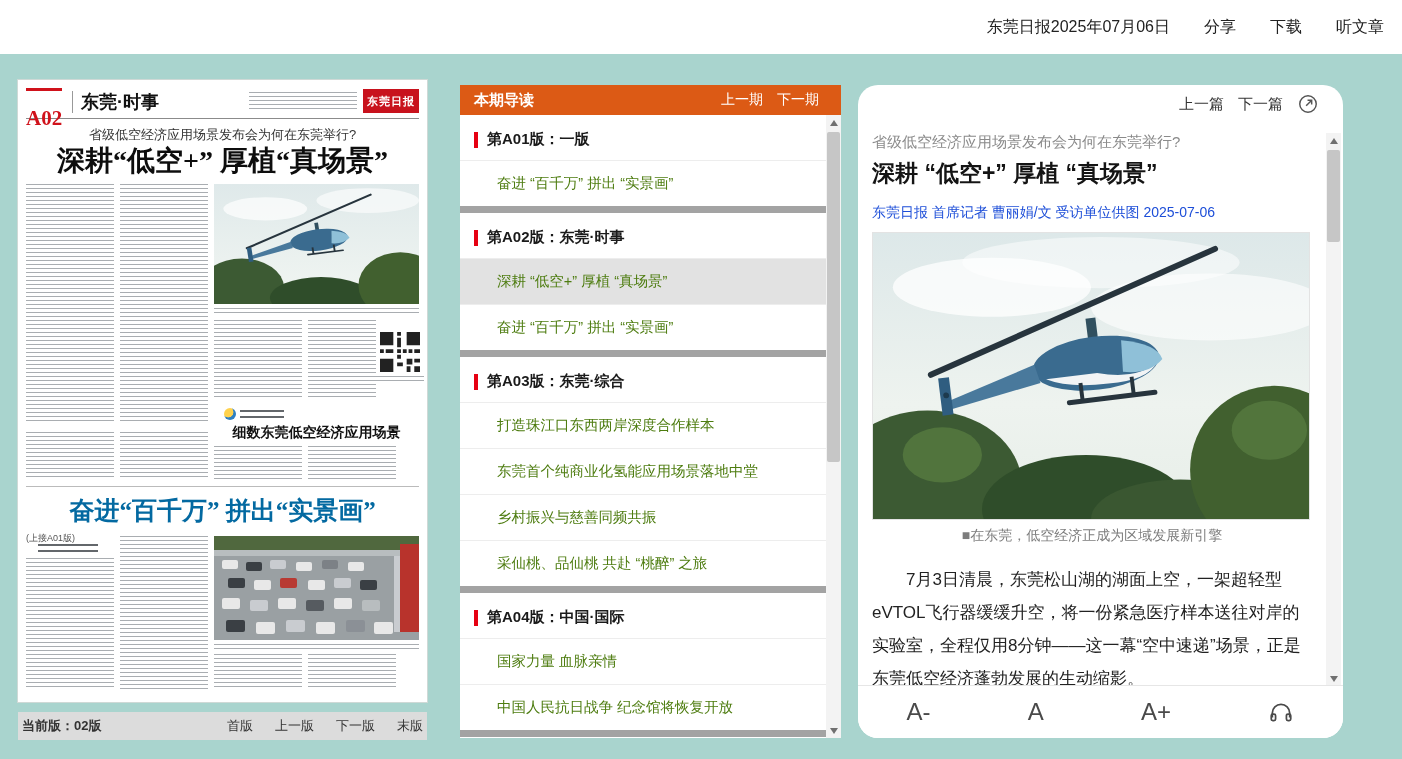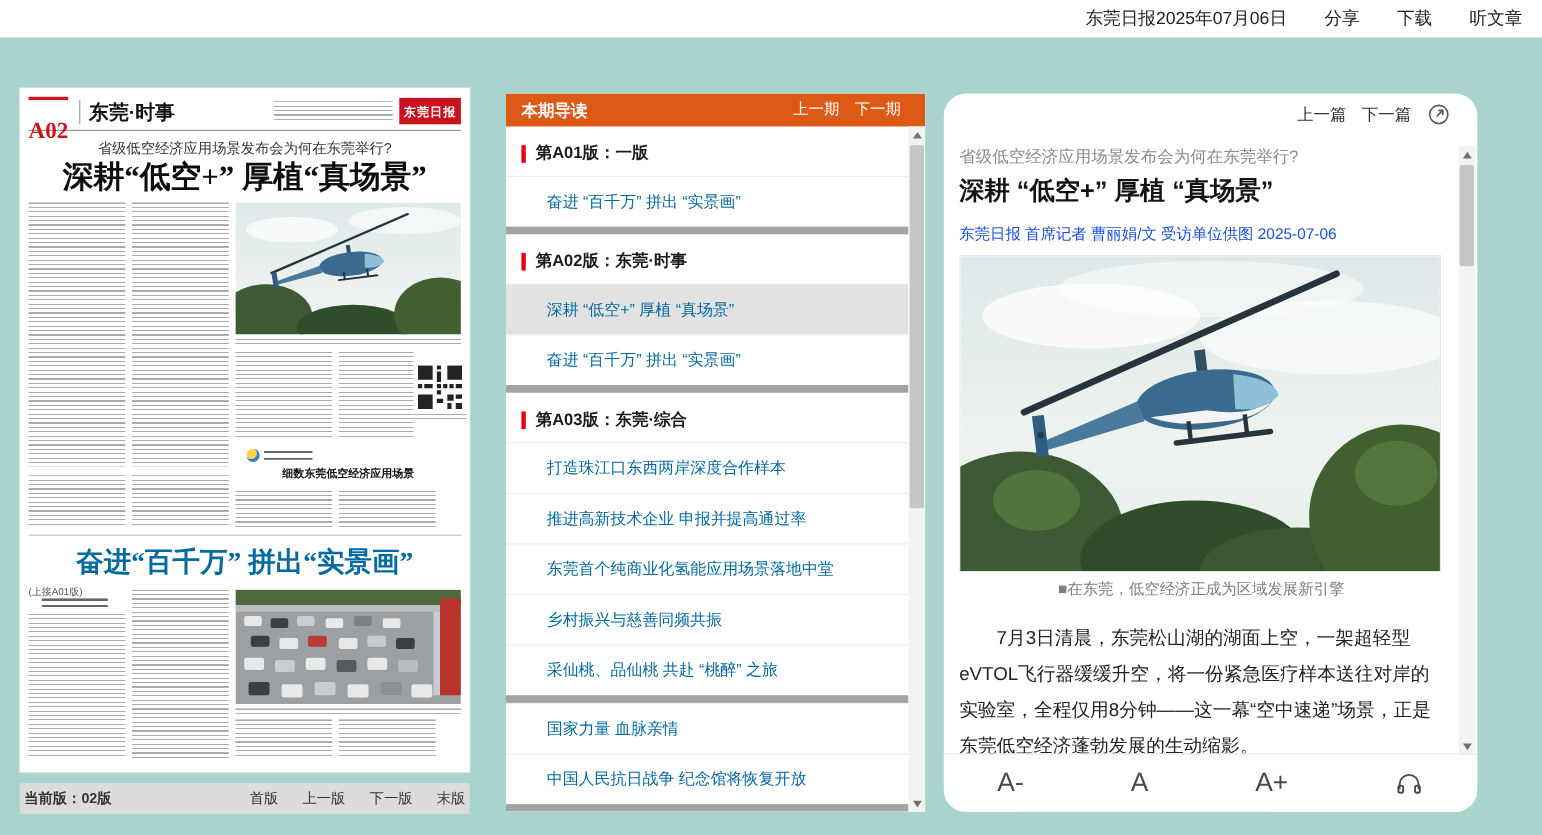--- a/index.html
+++ b/index.html
@@ -1,18 +1,18 @@
 <!DOCTYPE html>
 <html><head>
 <meta charset="utf-8">
 <style>
   html,body{margin:0;padding:0;width:1402px;height:759px;overflow:hidden;
     font-family:"Liberation Sans",sans-serif;background:#a9d4ce;}
   
-  .topbar{position:absolute;left:0;top:0;width:1402px;height:34px;background:#ffffff;
+  .topbar{position:absolute;left:0;top:0;width:1402px;height:54px;background:#ffffff;
     display:flex;align-items:center;justify-content:flex-end;gap:34px;padding-right:18px;box-sizing:border-box;}
   .topbar .t-title{font-size:16px;color:#222;}
   .topbar a{font-size:16px;color:#222;text-decoration:none;cursor:pointer;}
   
   .panel{position:absolute;background:#fff;}
   
   #page{left:18px;top:80px;width:409px;height:622px;box-shadow:0 0 0 1px #cfd9d6;overflow:hidden;}
   .np{background:repeating-linear-gradient(180deg,#a9adb1 0 1px,transparent 1px 4px);position:absolute;}
   .nph{background:repeating-linear-gradient(180deg,#63676b 0 2px,transparent 2px 6px);position:absolute;}
   .pg-head{position:absolute;left:8px;top:8px;right:8px;height:30px;border-bottom:1px solid #8b8b8b;}
@@ -23,21 +23,21 @@
   .mast-lines{position:absolute;right:62px;top:4px;width:108px;height:18px;}
   .mast-logo{position:absolute;right:0;top:1px;width:56px;height:24px;background:#c8121d;color:#fff;
       font-size:11px;font-weight:bold;display:flex;align-items:center;justify-content:center;
       font-family:"Liberation Serif",serif;letter-spacing:1px;}
   .pg-kicker{position:absolute;left:0;right:0;top:46px;text-align:center;font-size:13px;color:#333;}
   .pg-headline{position:absolute;left:0;right:0;top:62px;text-align:center;
       font-family:"Liberation Serif",serif;font-weight:bold;font-size:28px;color:#0d0d0d;}
   .pg-headline2{position:absolute;left:0;right:0;top:414px;text-align:center;
       font-family:"Liberation Serif",serif;font-weight:bold;font-size:25px;color:#0369a1;}
   .feature-head{position:absolute;left:196px;width:205px;top:344px;text-align:center;
-      font-weight:bold;font-size:10px;color:#111;font-family:Liberation Mono, monospace;}
+      font-weight:bold;font-size:14px;color:#111;font-family:Liberation Mono, monospace;}
   .feature-logo{position:absolute;left:206px;top:328px;width:12px;height:12px;border-radius:50%;
       background:radial-gradient(circle at 35% 35%,#ffd24d 0 45%,#2e7fc2 50% 100%);}
   .cont-note{position:absolute;left:8px;top:452px;font-size:9px;color:#555;}
   .rule{position:absolute;left:8px;right:8px;height:1px;background:#bbb;}
   .photo{position:absolute;overflow:hidden;}
   .cap-line{position:absolute;height:5px;}
   .pagebar{left:18px;top:712px;width:409px;height:28px;background:#dcdcdc;position:absolute;
       display:flex;align-items:center;font-size:13px;color:#333;box-sizing:border-box;padding:0 4px;}
   .pagebar .cur{font-weight:bold;}
   .pagebar .links{margin-left:auto;display:flex;gap:10px;}
@@ -47,21 +47,21 @@
   .toc-header{height:30px;background:#dc5a15;color:#fff;display:flex;align-items:center;
       padding:0 14px;box-sizing:border-box;}
   .toc-header .tt{font-size:15px;font-weight:bold;}
   .toc-header .nav{margin-left:auto;display:flex;gap:14px;padding-right:8px;}
   .toc-header a{color:#fff;font-size:14px;text-decoration:none;cursor:pointer;}
   .toc-body{position:absolute;top:30px;left:0;right:15px;bottom:0;overflow:hidden;}
   .toc-section{border-bottom:7px solid #a3a3a3;}
   .toc-label{display:flex;align-items:center;gap:9px;padding:15px 0 11px 14px;
       font-size:15px;font-weight:bold;color:#1a1a1a;}
   .toc-label .bar{width:4px;height:16px;background:#e60012;}
-  .toc-item{padding:13px 10px 13px 37px;font-size:14.5px;color:#0369a1;border-top:1px solid #ededed;cursor:pointer;}
+  .toc-item{padding:13px 10px 13px 37px;font-size:14.5px;color:#4d7c0f;border-top:1px solid #ededed;cursor:pointer;}
   .toc-item.active{background:#e2e2e2;}
   
   .sb{position:absolute;width:15px;background:#f3f3f3;}
   .sb .up,.sb .dn{position:absolute;left:0;width:15px;height:15px;display:flex;align-items:center;justify-content:center;cursor:pointer;}
   .sb .up{top:0;} .sb .dn{bottom:0;}
   .tri-up{width:0;height:0;border-left:4px solid transparent;border-right:4px solid transparent;border-bottom:6px solid #707070;}
   .tri-dn{width:0;height:0;border-left:4px solid transparent;border-right:4px solid transparent;border-top:6px solid #707070;}
   .sb .thumb{position:absolute;left:1px;width:13px;background:#c6c6c6;border-radius:2px;cursor:pointer;}
   
   #article{left:858px;top:85px;width:485px;height:653px;overflow:hidden;border-radius:20px;}
@@ -233,26 +233,29 @@
       </div>
       <div class="toc-item active">深耕 “低空+” 厚植 “真场景”</div>
       <div class="toc-item">奋进 “百千万” 拼出 “实景画”</div>
     </div>
     <div class="toc-section">
       <div class="toc-label">
         <span class="bar"></span>
         <span>第A03版：东莞·综合</span>
       </div>
       <div class="toc-item">打造珠江口东西两岸深度合作样本</div>
-      <div class="toc-item">推进高新技术企业 申报并提高通过率</div>
       <div class="toc-item">东莞首个纯商业化氢能应用场景落地中堂</div>
       <div class="toc-item">乡村振兴与慈善同频共振</div>
       <div class="toc-item">采仙桃、品仙桃 共赴 “桃醉” 之旅</div>
     </div>
     <div class="toc-section">
+      <div class="toc-label">
+        <span class="bar"></span>
+        <span>第A04版：中国·国际</span>
+      </div>
       <div class="toc-item">国家力量 血脉亲情</div>
       <div class="toc-item">中国人民抗日战争 纪念馆将恢复开放</div>
     </div>
   </div>
 
   <div class="sb" style="right:0;top:30px;bottom:0;">
     <div class="up">
         <span class="tri-up"></span>
       </div>
     <div class="thumb" style="top:17px;height:330px;"></div>

